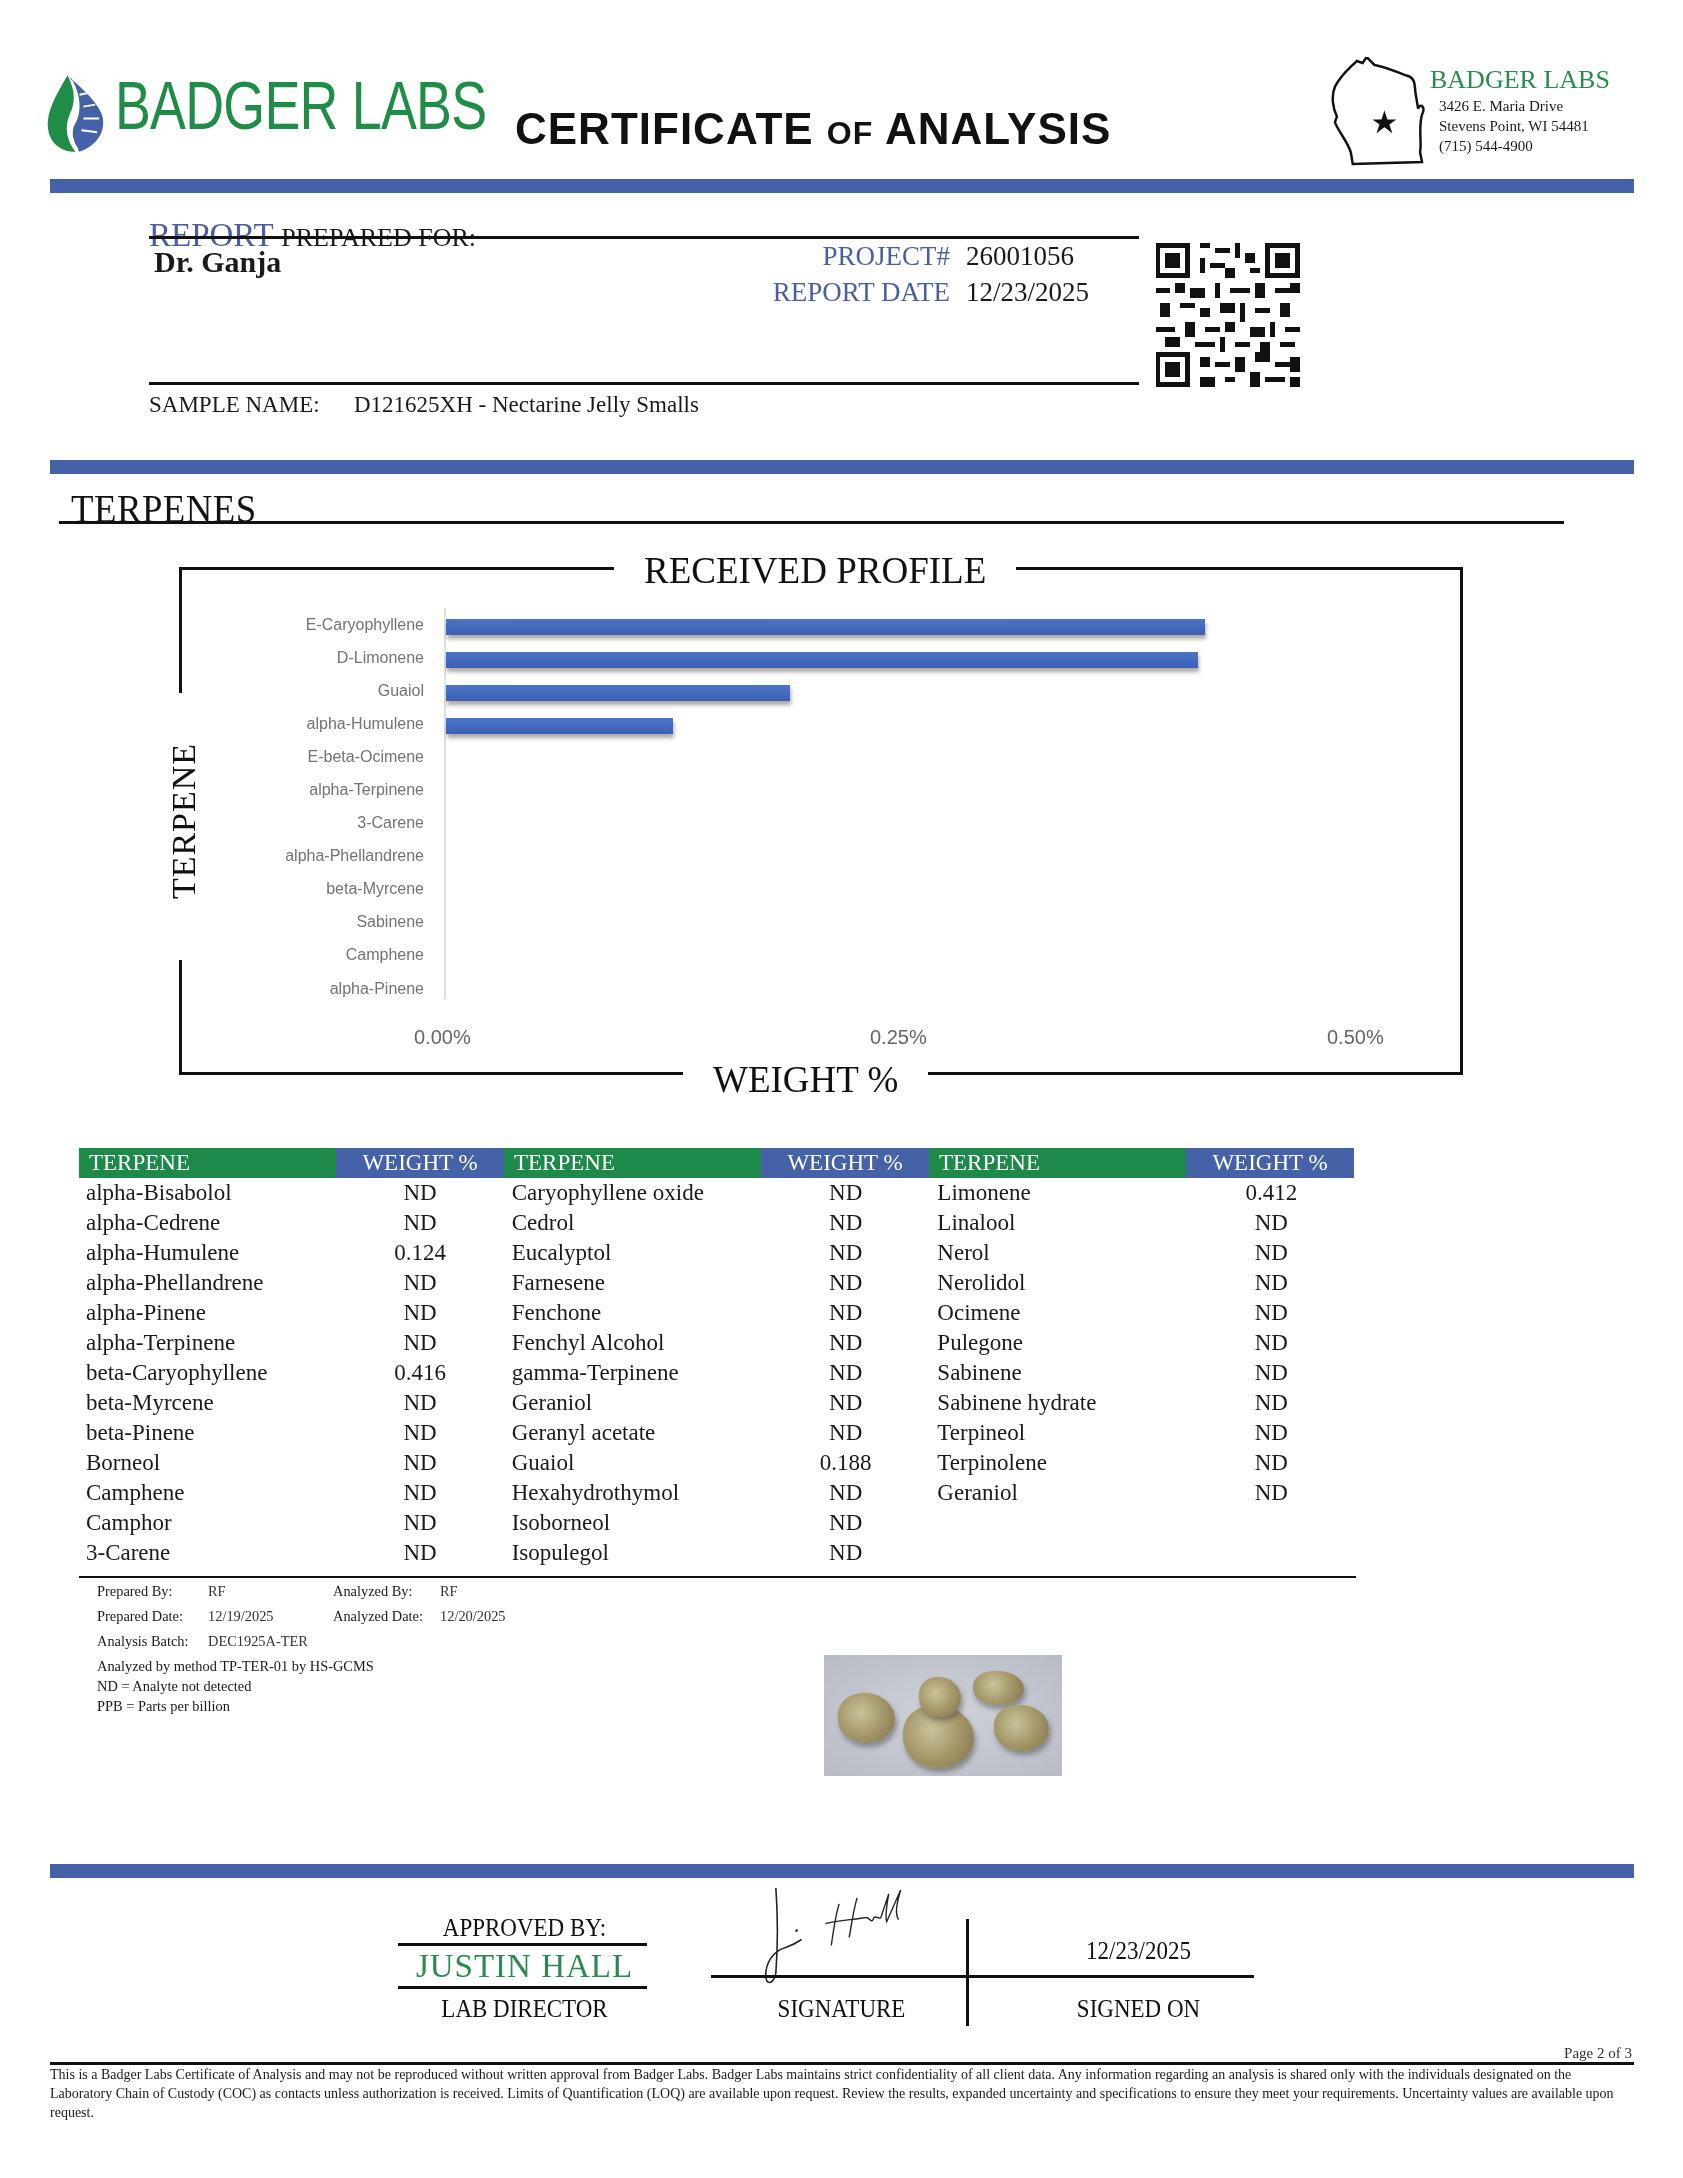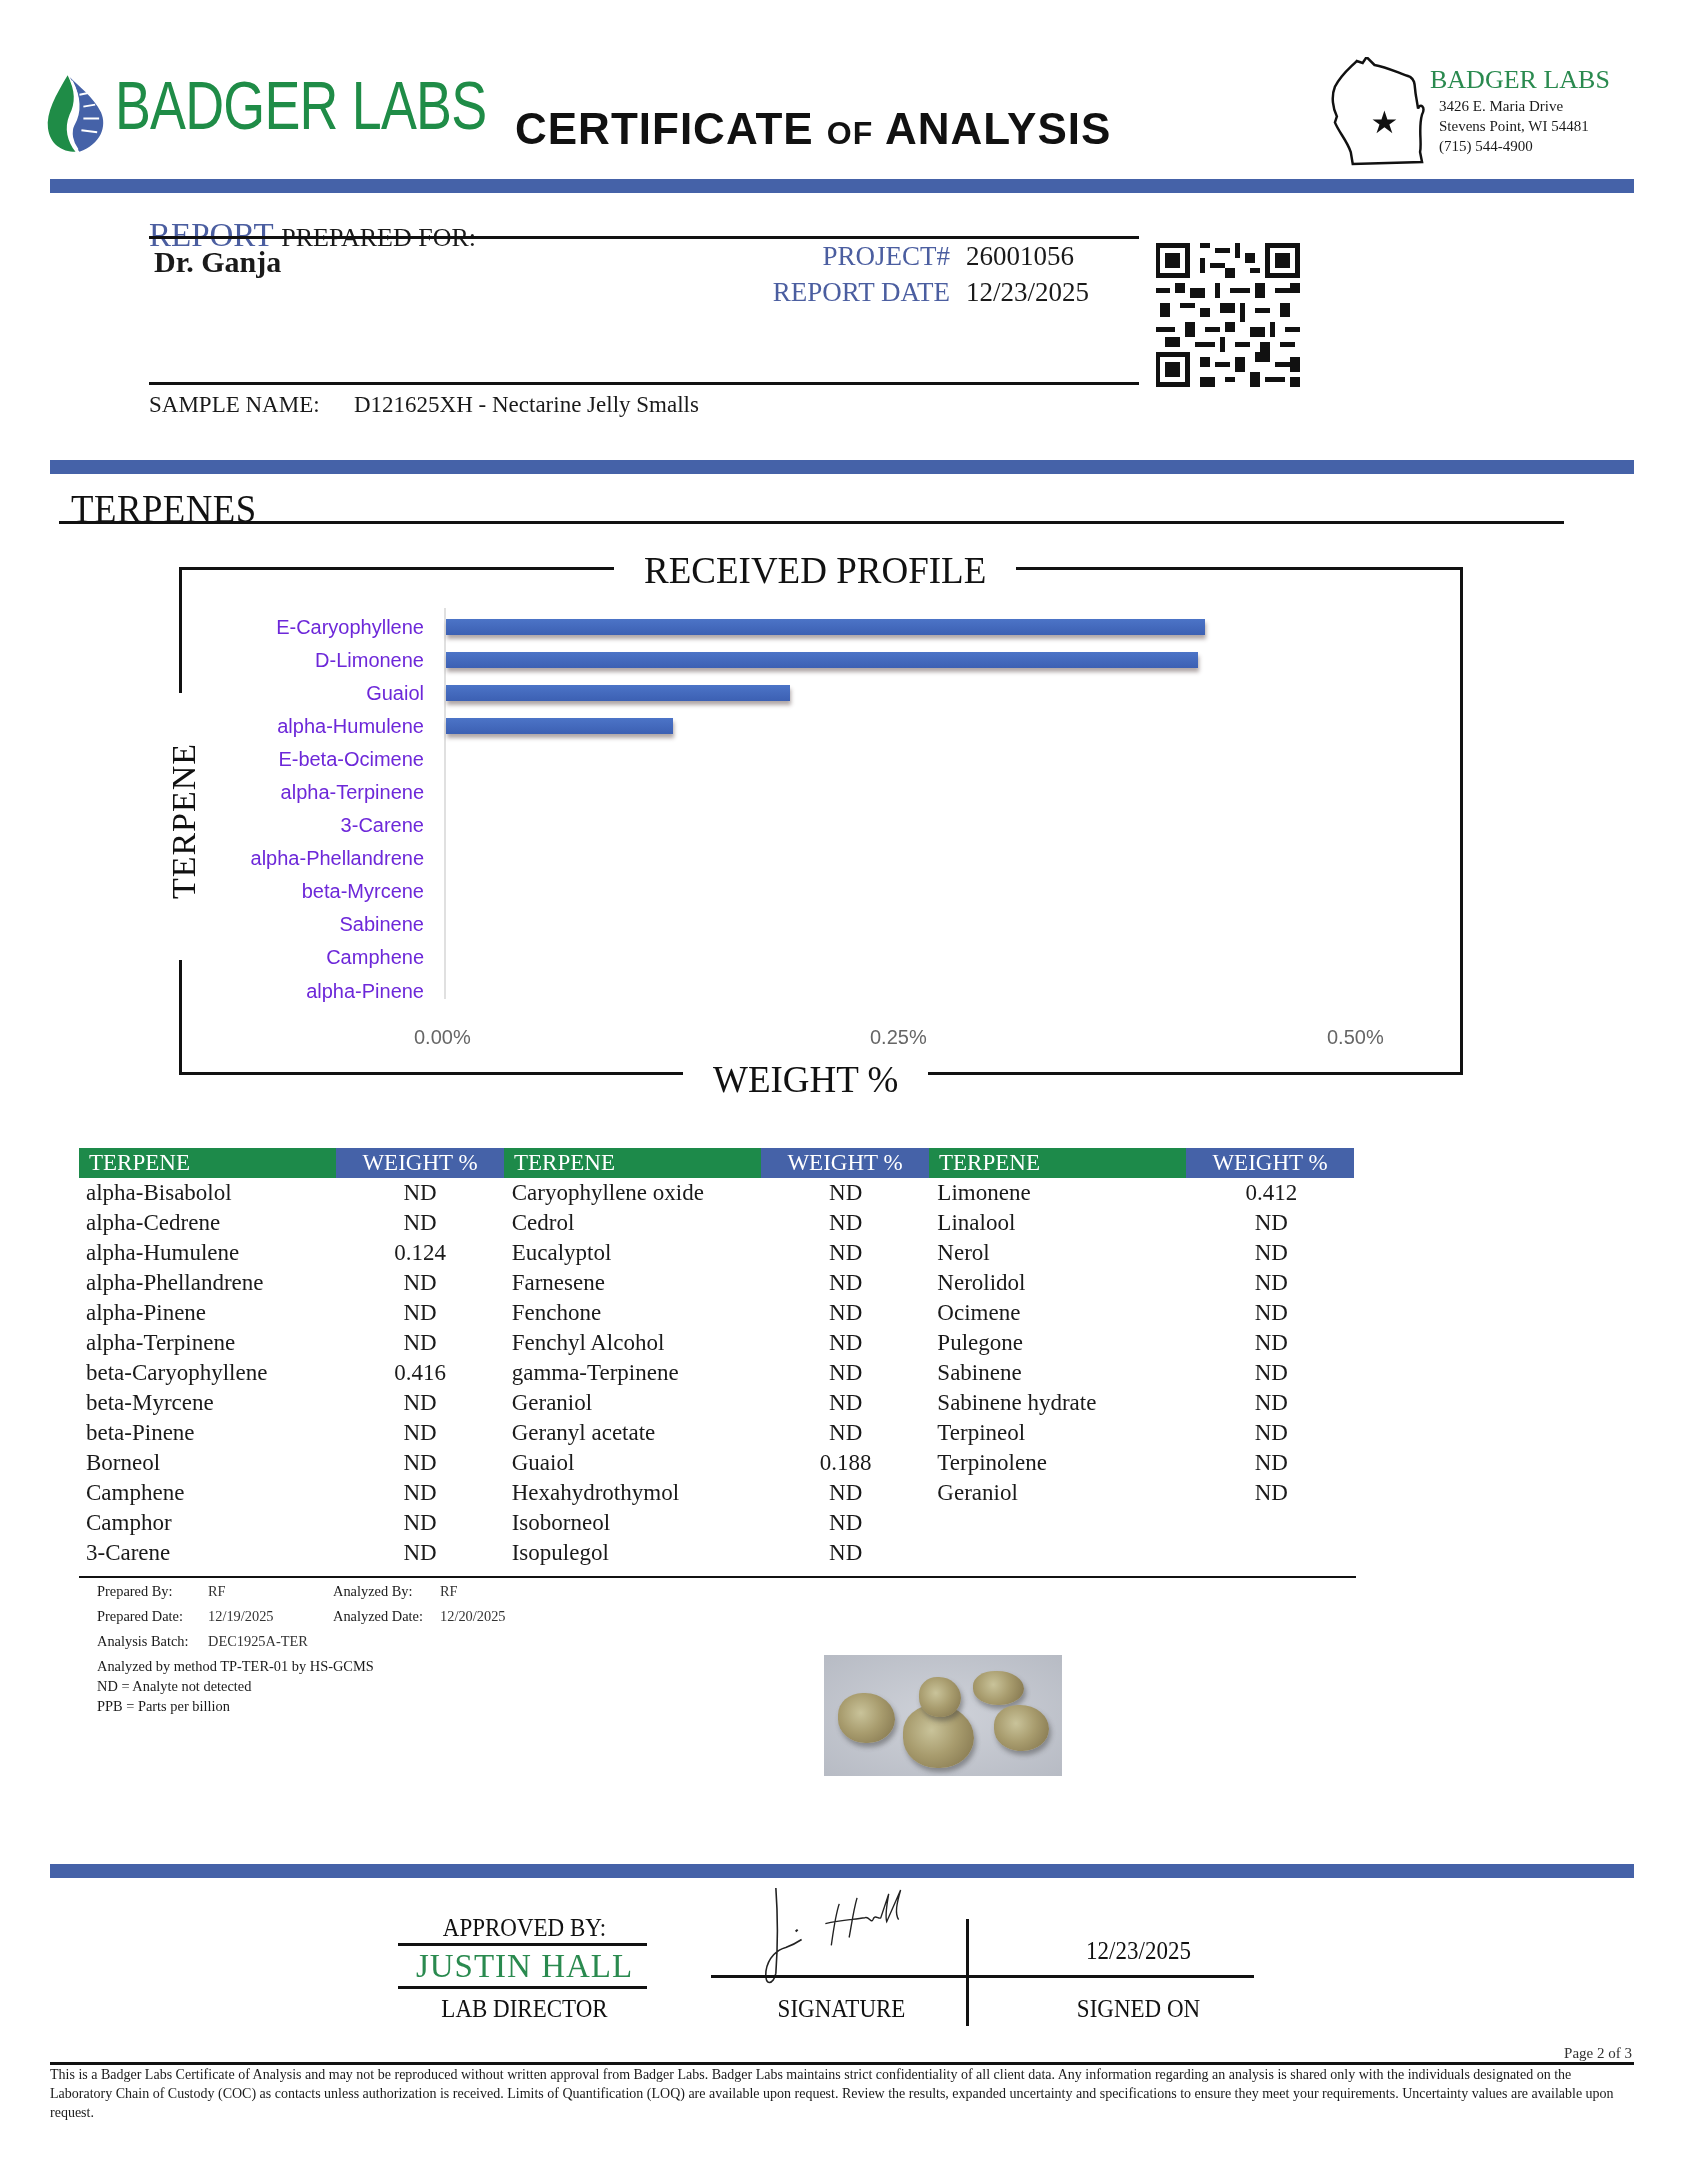--- a/index.html
+++ b/index.html
@@ -30,21 +30,21 @@
   .sample-value { left: 354px; top: 392px; font-size: 23px; }
 
   
   .section-title { left: 71px; top: 485px; font-size: 40px; letter-spacing: 0.5px; color: #111; transform: scaleX(0.92); transform-origin: left top; }
   .chart-box { left: 179px; top: 567px; width: 1284px; height: 508px; border: 3px solid #111; }
   .chart-title { left: 614px; top: 552px; background: #fff; padding: 0 30px; font-size: 37px; color: #111; line-height: 1; }
   .chart-xlabel { left: 683px; top: 1061px; background: #fff; padding: 0 30px; font-size: 37px; color: #111; line-height: 1; }
   .chart-ylabel-wrap { left: 149px; top: 693px; width: 69px; height: 267px; background: #fff; }
   .chart-ylabel { left: -84px; top: 109px; width: 238px; font-size: 34px; transform: rotate(-90deg); text-align: center; color: #111; letter-spacing: 1px; }
   .axis-line { left: 444px; top: 608px; width: 2px; height: 391px; background: #e0e0e0; }
-  .cat-label { font-family: "Liberation Sans", sans-serif; font-size: 20px; color: #6d28d9; text-align: right; width: 277px; left: 147px; line-height: 1; }
+  .cat-label { font-family: "Liberation Sans", sans-serif; font-size: 16px; color: #737373; text-align: right; width: 277px; left: 147px; line-height: 1; }
   .bar { left: 446px; height: 16px; background: linear-gradient(#4c74c7, #3c60b3); box-shadow: 1px 4px 4px rgba(80,60,60,0.45); }
   .tick { font-family: "Liberation Sans", sans-serif; font-size: 20px; color: #666; top: 1027px; line-height: 1; }
 
   
   .tbl { left: 79px; top: 1148px; width: 1277px; }
   .tbl-head { display: flex; height: 30px; }
   .th-name { background: #1d8a4a; color: #fff; width: 257px; padding-left: 10px; font-size: 23px; line-height: 30px; }
   .th-val { background: #4562a8; color: #fff; width: 168px; text-align: center; font-size: 23px; line-height: 30px; }
   .tbl-cols { display: flex; }
   .tbl-col { width: 426px; }

